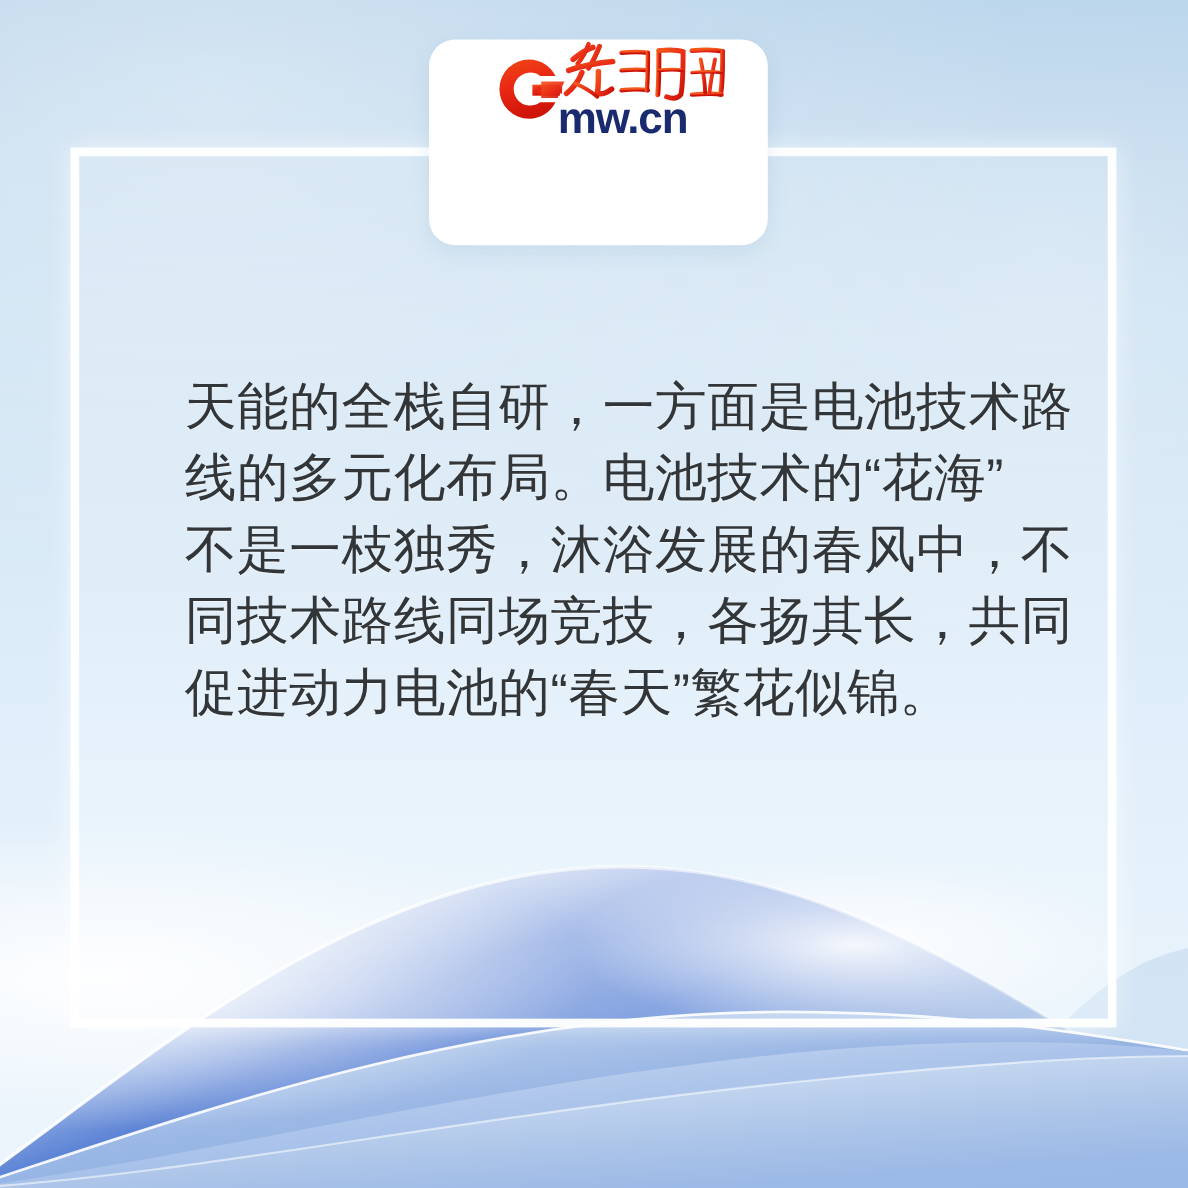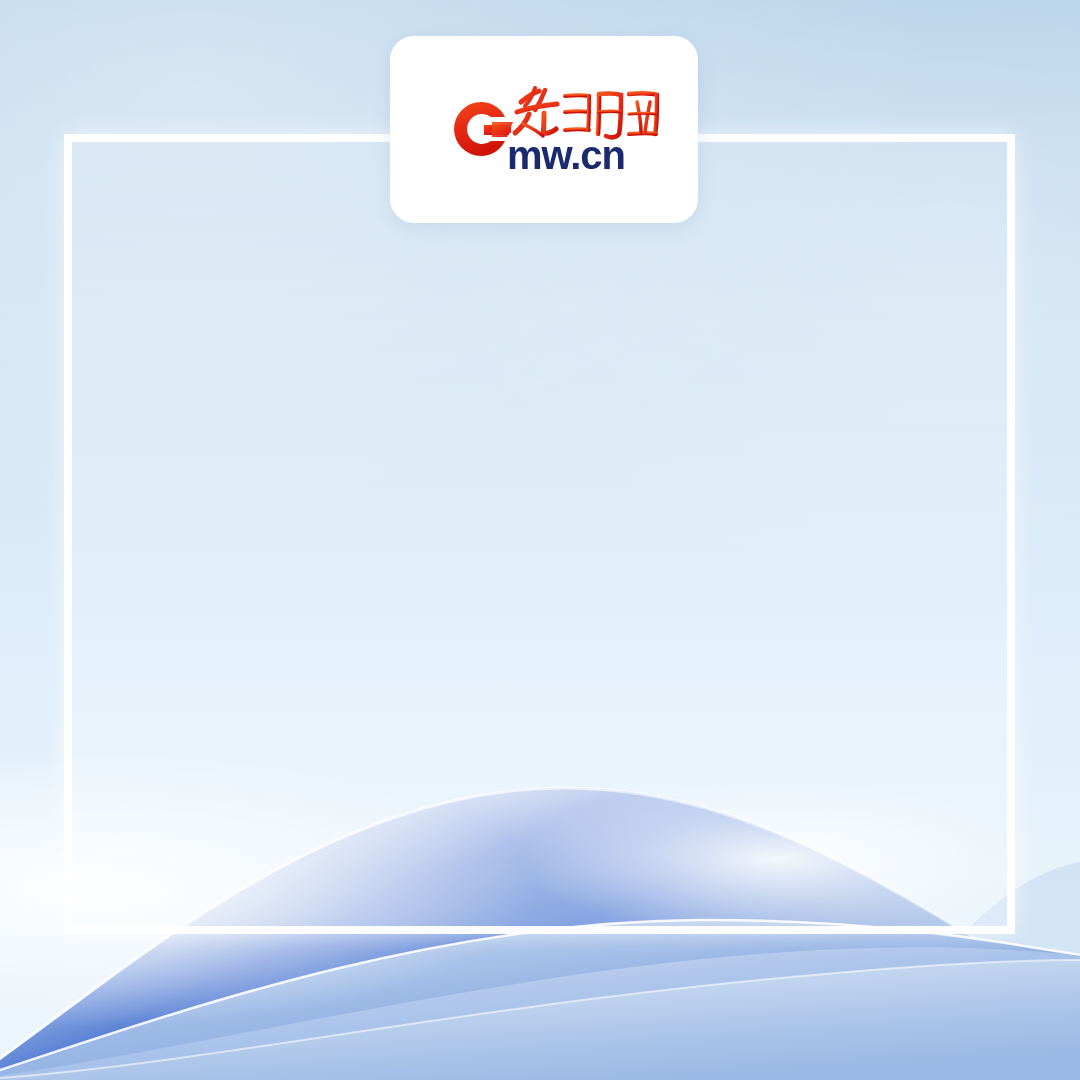--- a/index.html
+++ b/index.html
@@ -66,21 +66,20 @@
   .logo-card {
     position: absolute;
     left: 390px;
     top: 36px;
     width: 308px;
     height: 187px;
     background: #ffffff;
     border-radius: 24px;
     box-shadow: 0 6px 18px rgba(120,160,200,0.18);
     display: flex;
-    align-items: center;
     justify-content: center;
   }
   .logo-wrap {
     position: relative;
     width: 230px;
     height: 92px;
   }
   .logo-svg { display: block; width: 230px; height: 92px; }
 
   
@@ -241,14 +240,21 @@
           <path d="M 200 30 C 210 29 220 29 227 30" stroke-width="3"></path>
         </g>
 
         <g fill="#1a2a6e">
           <text x="78" y="85" font-family="Liberation Sans, sans-serif" font-size="40" font-weight="700" letter-spacing="-1">mw.cn</text>
         </g>
       </svg>
     </div>
   </div>
 
+  <div class="text-block">
+    <div class="text-line">天能的全栈自研，一方面是电池技术路</div>
+    <div class="text-line">线的多元化布局。电池技术的“花海”</div>
+    <div class="text-line">不是一枝独秀，沐浴发展的春风中，不</div>
+    <div class="text-line">同技术路线同场竞技，各扬其长，共同</div>
+    <div class="text-line">促进动力电池的“春天”繁花似锦。</div>
+  </div>
 
 </div>
 
 </body></html>

